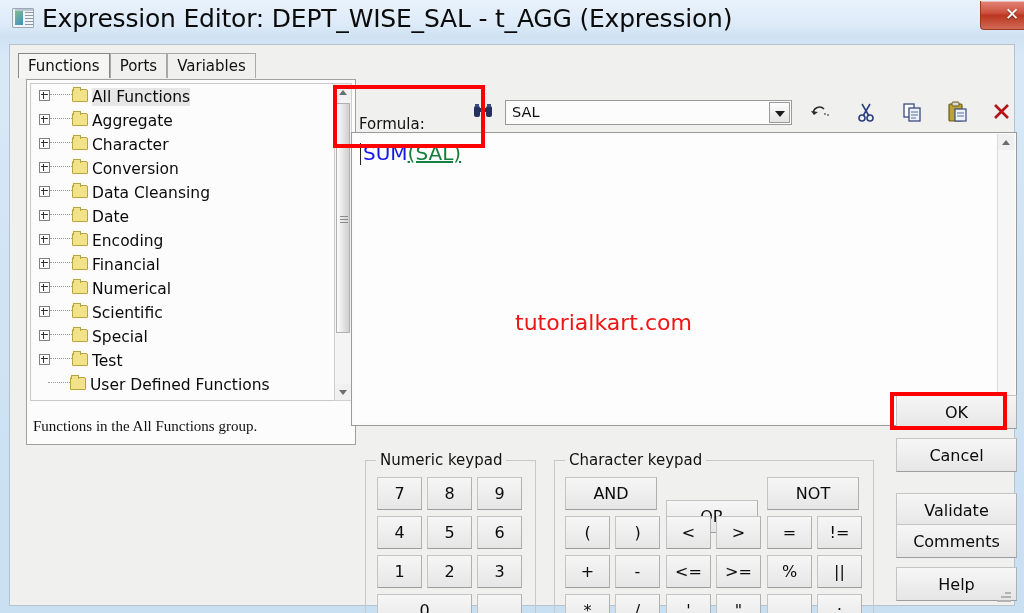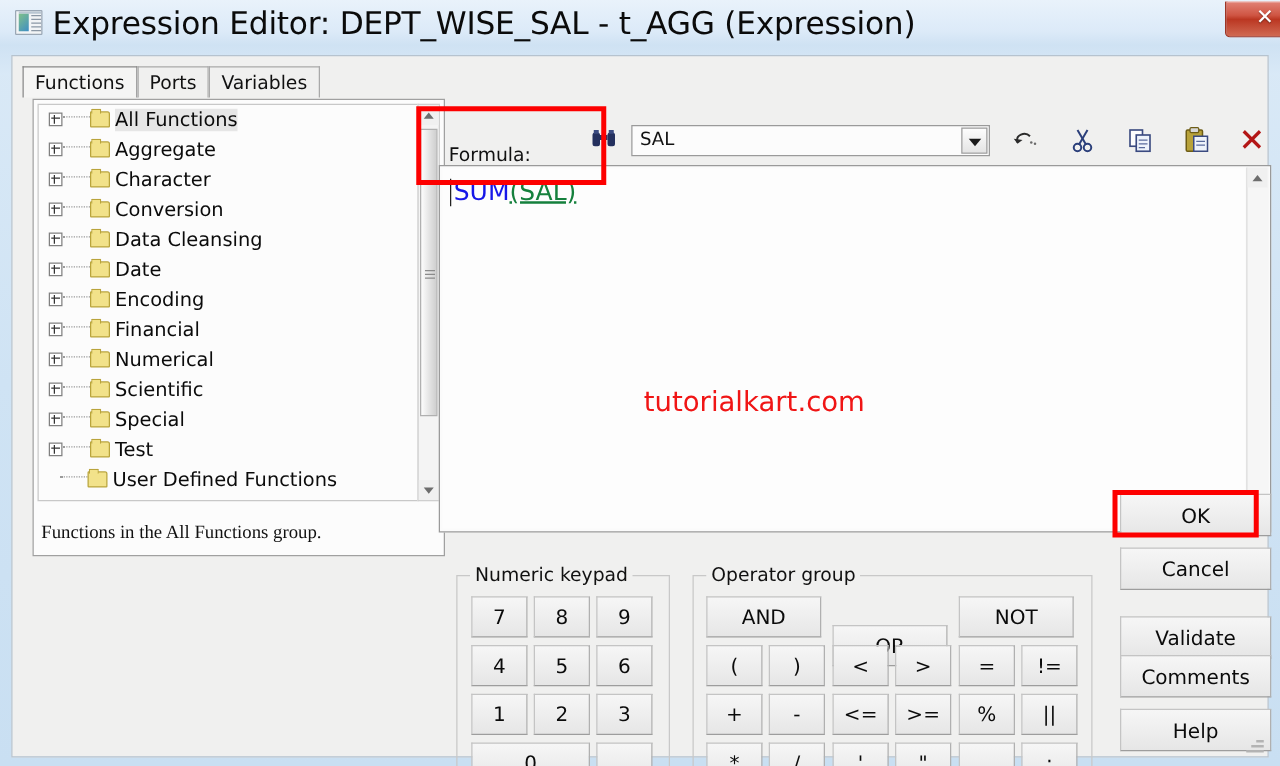--- a/index.html
+++ b/index.html
@@ -417,21 +417,21 @@
       <div class="key" style="left:61px;top:55px;width:45px;height:33px;">5</div>
       <div class="key" style="left:111px;top:55px;width:45px;height:33px;">6</div>
       <div class="key" style="left:11px;top:94px;width:45px;height:33px;">1</div>
       <div class="key" style="left:61px;top:94px;width:45px;height:33px;">2</div>
       <div class="key" style="left:111px;top:94px;width:45px;height:33px;">3</div>
       <div class="key" style="left:11px;top:133px;width:95px;height:33px;">0</div>
       <div class="key" style="left:111px;top:133px;width:45px;height:33px;">.</div>
     </div>
 
     <div class="group" style="left:544px;top:415px;width:320px;height:181px;">
-      <div class="gtitle">Operator group</div>
+      <div class="gtitle">Character keypad</div>
 
       <div class="key" style="left:10px;top:16px;width:92px;height:33px;">AND</div>
       <div class="key" style="left:111px;top:16px;width:92px;height:33px;margin-top:23px;">OR</div>
       <div class="key" style="left:212px;top:16px;width:92px;height:33px;">NOT</div>
 
       <div class="key" style="left:10px;top:55px;width:45px;height:33px;">(</div>
       <div class="key" style="left:60px;top:55px;width:45px;height:33px;">)</div>
       <div class="key" style="left:111px;top:55px;width:45px;height:33px;">&lt;</div>
       <div class="key" style="left:161px;top:55px;width:45px;height:33px;">&gt;</div>
       <div class="key" style="left:212px;top:55px;width:45px;height:33px;">=</div>

